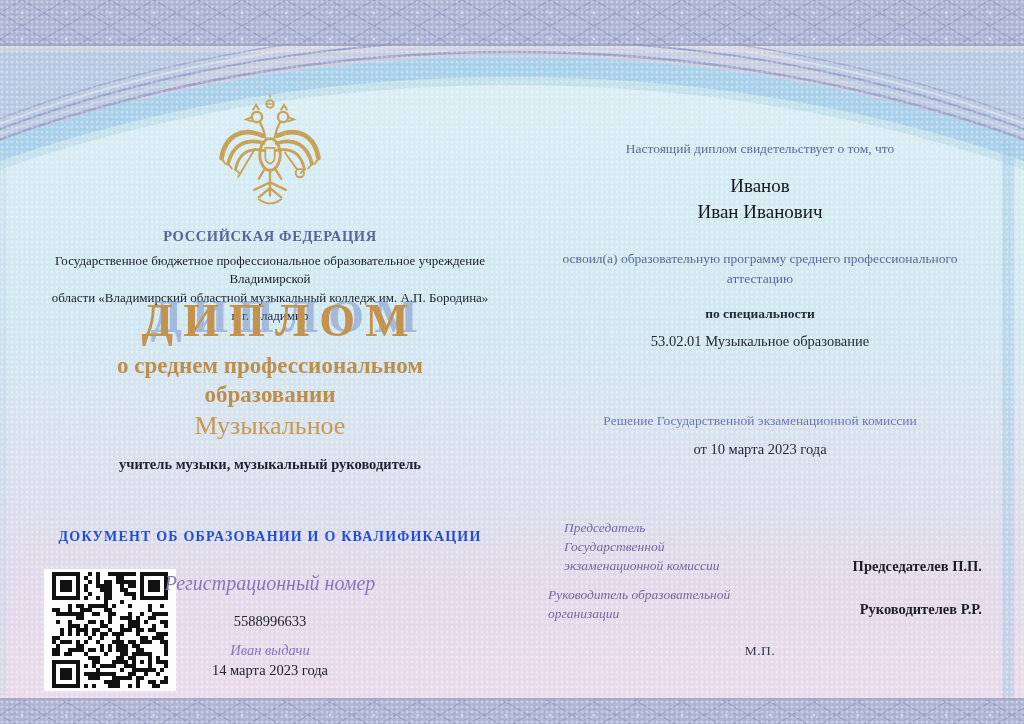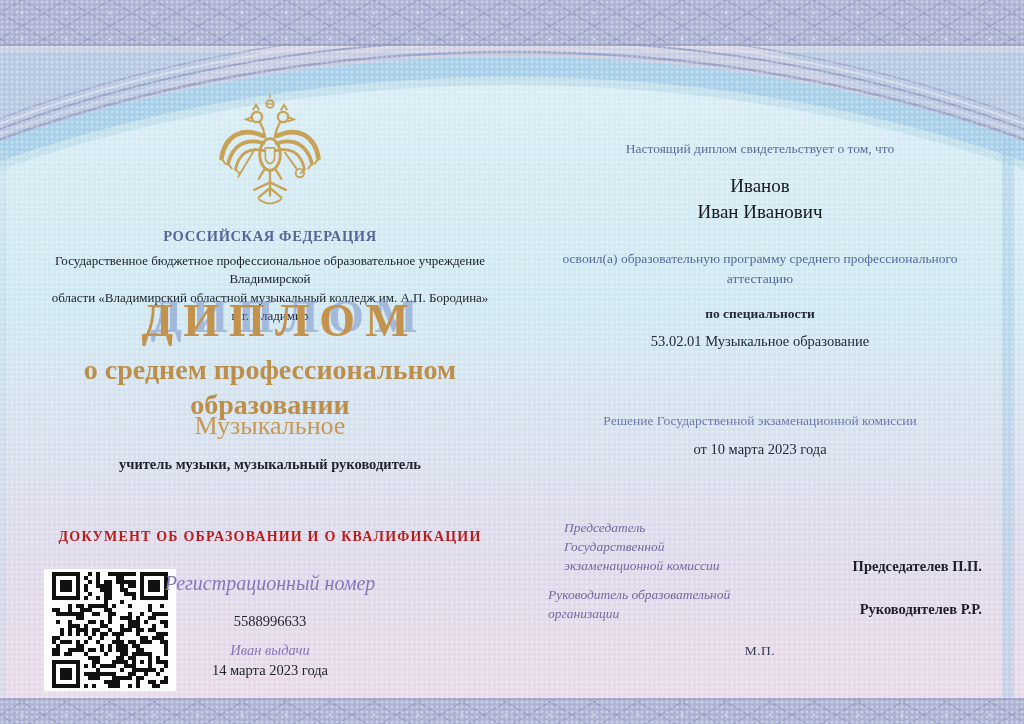--- a/index.html
+++ b/index.html
@@ -20,24 +20,24 @@
   .abs{position:absolute;}
   .ctrL{left:22px;width:496px;text-align:center;}
   .ctrR{left:536px;width:448px;text-align:center;}
   .country{top:228px;font-size:14.5px;font-weight:600;letter-spacing:.6px;color:#56669b;}
   .inst{top:252px;font-size:13px;line-height:1.42;color:#20242e;}
   .title{
     top:294px;font-size:46px;font-weight:bold;letter-spacing:.22em;padding-left:.22em;
     color:#c3934e;
     text-shadow:9px -4px 0 rgba(104,126,190,.45);
   }
-  .subtitle{top:352px;font-size:28px;font-weight:bold;line-height:1.25;color:#bd8e4a;}
+  .subtitle{top:352px;font-size:23px;font-weight:bold;line-height:1.25;color:#bd8e4a;}
   .qualif{top:411px;font-size:26px;color:#c79851;}
   .qualval{top:456px;font-size:14.5px;font-weight:600;color:#1e222c;}
-  .doctype{top:529px;font-size:14px;letter-spacing:1.2px;font-weight:600;color:#b91c1c;}
+  .doctype{top:529px;font-size:14px;letter-spacing:1.2px;font-weight:600;color:#1d4ed8;}
   .qr{left:44px;top:569px;width:132px;height:122px;background:#fdfdfd;padding:3px;box-sizing:border-box;}
   .qr svg{display:block;width:100%;height:100%;}
   .ital{font-style:italic;color:#8576ba;}
   .reglabel{top:572px;font-size:20px;font-family:Liberation Serif, serif;}
   .regnum{top:613px;font-size:14.5px;color:#20242e;}
   .datelabel{top:642px;font-size:14.5px;}
   .dateval{top:662px;font-size:14.5px;color:#20242e;}
   .statement{top:141px;font-size:13.5px;color:#5c6b9c;}
   .surname{top:175px;font-size:19px;color:#16181f;}
   .givenname{top:201px;font-size:19px;color:#16181f;}

